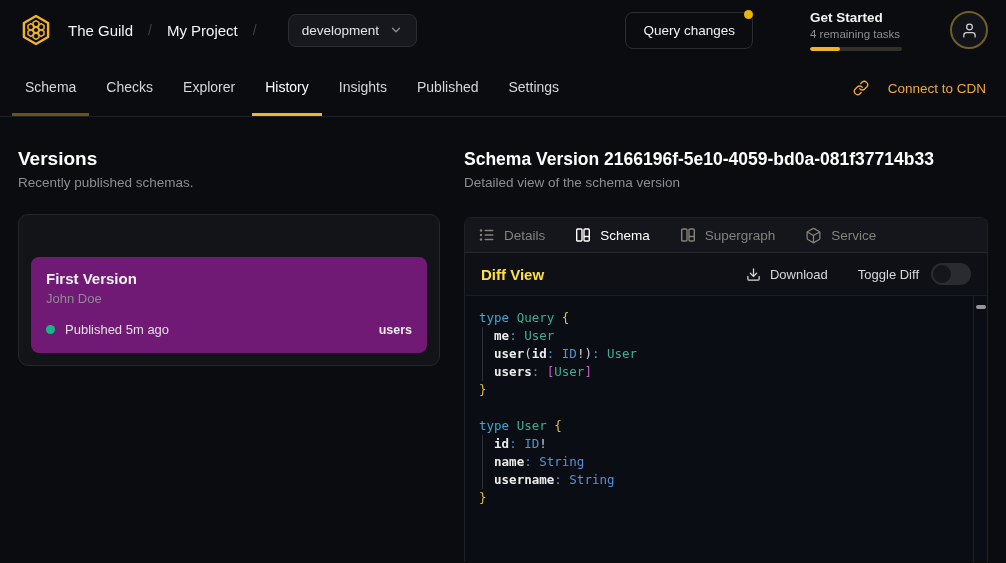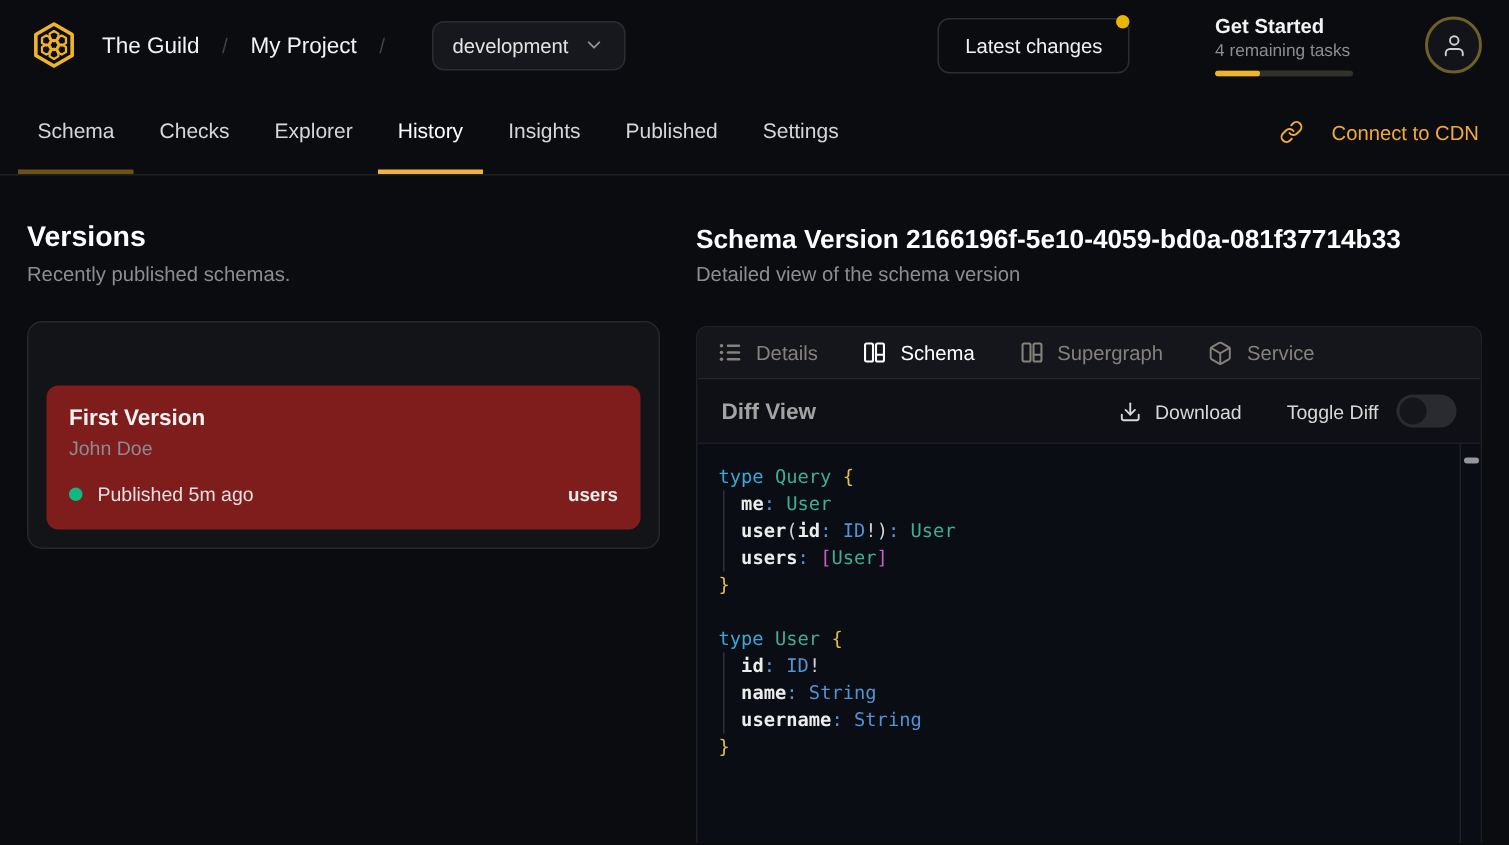--- a/index.html
+++ b/index.html
@@ -46,41 +46,41 @@
   .main { display:flex; padding:0 18px; height:446px; }
   .left-col { width:422px; margin-right:24px; flex:0 0 auto; }
   .right-col { flex:1; min-width:0; }
   .panel-title { margin-top:31px; font-size:19px; font-weight:700; color:#fff; line-height:22px; }
   .panel-title.small { font-size:17.5px; }
   .panel-sub { margin-top:5px; font-size:13.5px; color:#8b8d91; line-height:16px; }
 
   
   .versions-card { margin-top:23px; background:#131418; border:1px solid #26272c;
     border-radius:10px; padding:12px; }
-  .version-item { margin-top:30px; background:#7f1d1d; border-radius:8px;
+  .version-item { margin-top:30px; background:#701a75; border-radius:8px;
     padding:13px 15px 16px; cursor:pointer; }
   .vi-name { font-size:15px; font-weight:700; color:#f2f2f2; }
   .vi-author { margin-top:4px; font-size:13px; color:#8b8d91; }
   .vi-row { margin-top:16px; display:flex; align-items:center; }
   .vi-dot { width:9px; height:9px; border-radius:50%; background:#10b981; flex:0 0 auto; }
   .vi-status { margin-left:10px; font-size:13px; color:#e0e0e0; }
   .vi-service { margin-left:auto; font-size:12.5px; font-weight:700; color:#ececec; }
 
   
   .detail-box { margin-top:26px; height:345px; border:1px solid #1f2127;
     border-bottom:none; border-radius:8px 8px 0 0; overflow:hidden;
     display:flex; flex-direction:column; }
   .detail-tabs { height:35px; background:#15161b; border-bottom:1px solid #26272b;
     display:flex; align-items:center; padding:0 14px; gap:30px; flex:0 0 auto; }
   .dtab { display:flex; align-items:center; gap:9px; font-size:13.5px;
     color:#85817b; cursor:pointer; }
   .dtab.active { color:#ffffff; font-weight:500; }
   .diff-header { height:43px; background:#0f1015; border-bottom:1px solid #1c1d23;
     display:flex; align-items:center; padding:0 16px; flex:0 0 auto; }
-  .diff-title { font-size:15px; font-weight:700; color:#a3a3a3; }
+  .diff-title { font-size:15px; font-weight:700; color:#fde047; }
   .download-btn { margin-left:auto; display:flex; align-items:center; gap:9px;
     font-size:13px; color:#d8d8d8; cursor:pointer; }
   .toggle-label { margin-left:30px; font-size:13px; color:#d8d8d8; }
   .toggle { margin-left:12px; width:40px; height:22px; border-radius:11px;
     background:#2a2b30; position:relative; cursor:pointer; flex:0 0 auto; }
   .toggle-knob { position:absolute; top:2px; left:2px; width:18px; height:18px;
     border-radius:50%; background:#15161b; }
 
   
   .code-area { flex:1; background:#0a0d13; position:relative;
@@ -129,21 +129,21 @@
   <span class="crumb-sep">/</span>
   <div class="env-select">
     <span>development</span>
     <span>
       <svg viewBox="0 0 24 24" width="14" height="14" fill="none" stroke="currentColor" stroke-width="2.2" stroke-linecap="round" stroke-linejoin="round">
           <polyline points="6 9 12 15 18 9"></polyline>
         </svg>
     </span>
   </div>
   <div class="spacer"></div>
-  <button class="latest-btn">Latest changes</button>
+  <button class="latest-btn">Query changes</button>
   <span class="notif-dot" style="position:relative; top:-16px; left:-9px;"></span>
   <div class="get-started">
     <div class="gs-title">Get Started</div>
     <div class="gs-sub">4 remaining tasks</div>
     <div class="gs-bar">
       <div class="gs-fill" style="width: 33%;"></div>
     </div>
   </div>
   <div class="avatar">
     <span>

